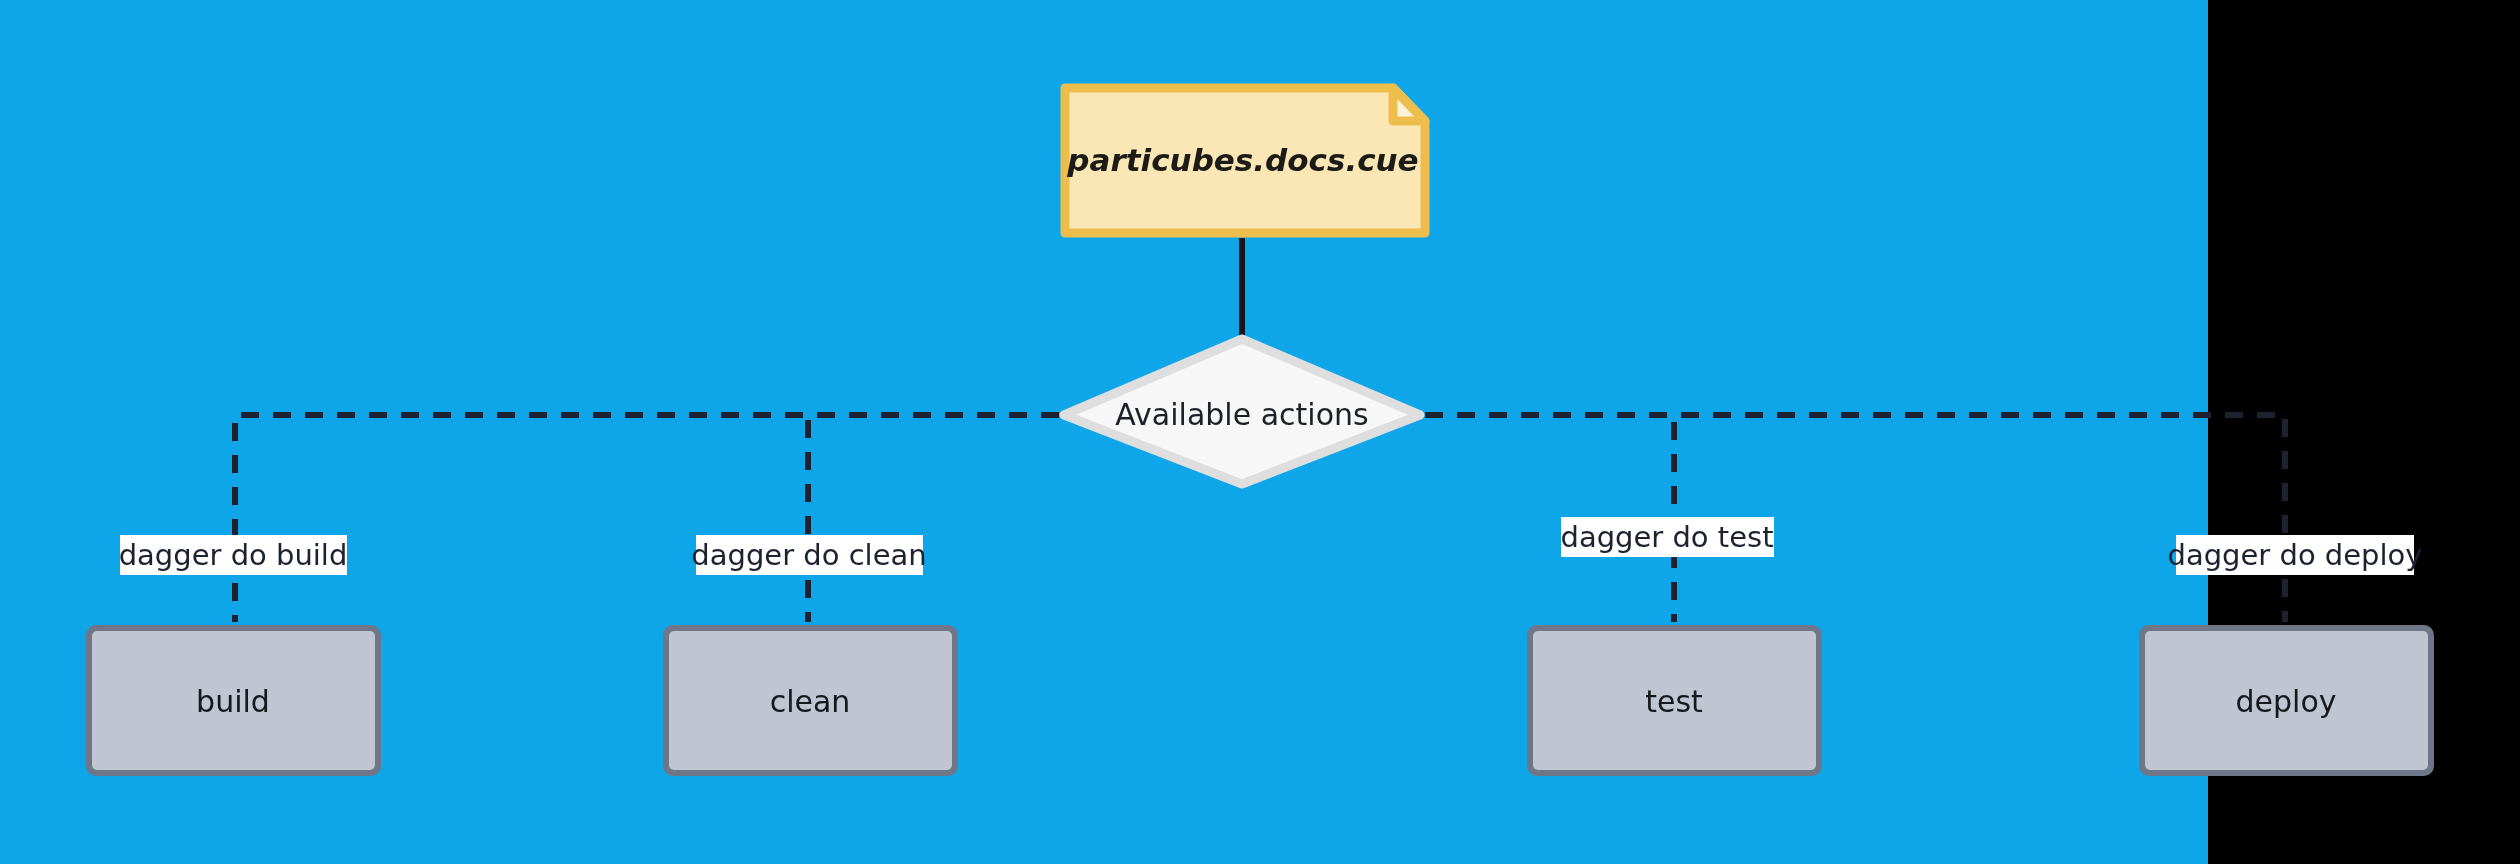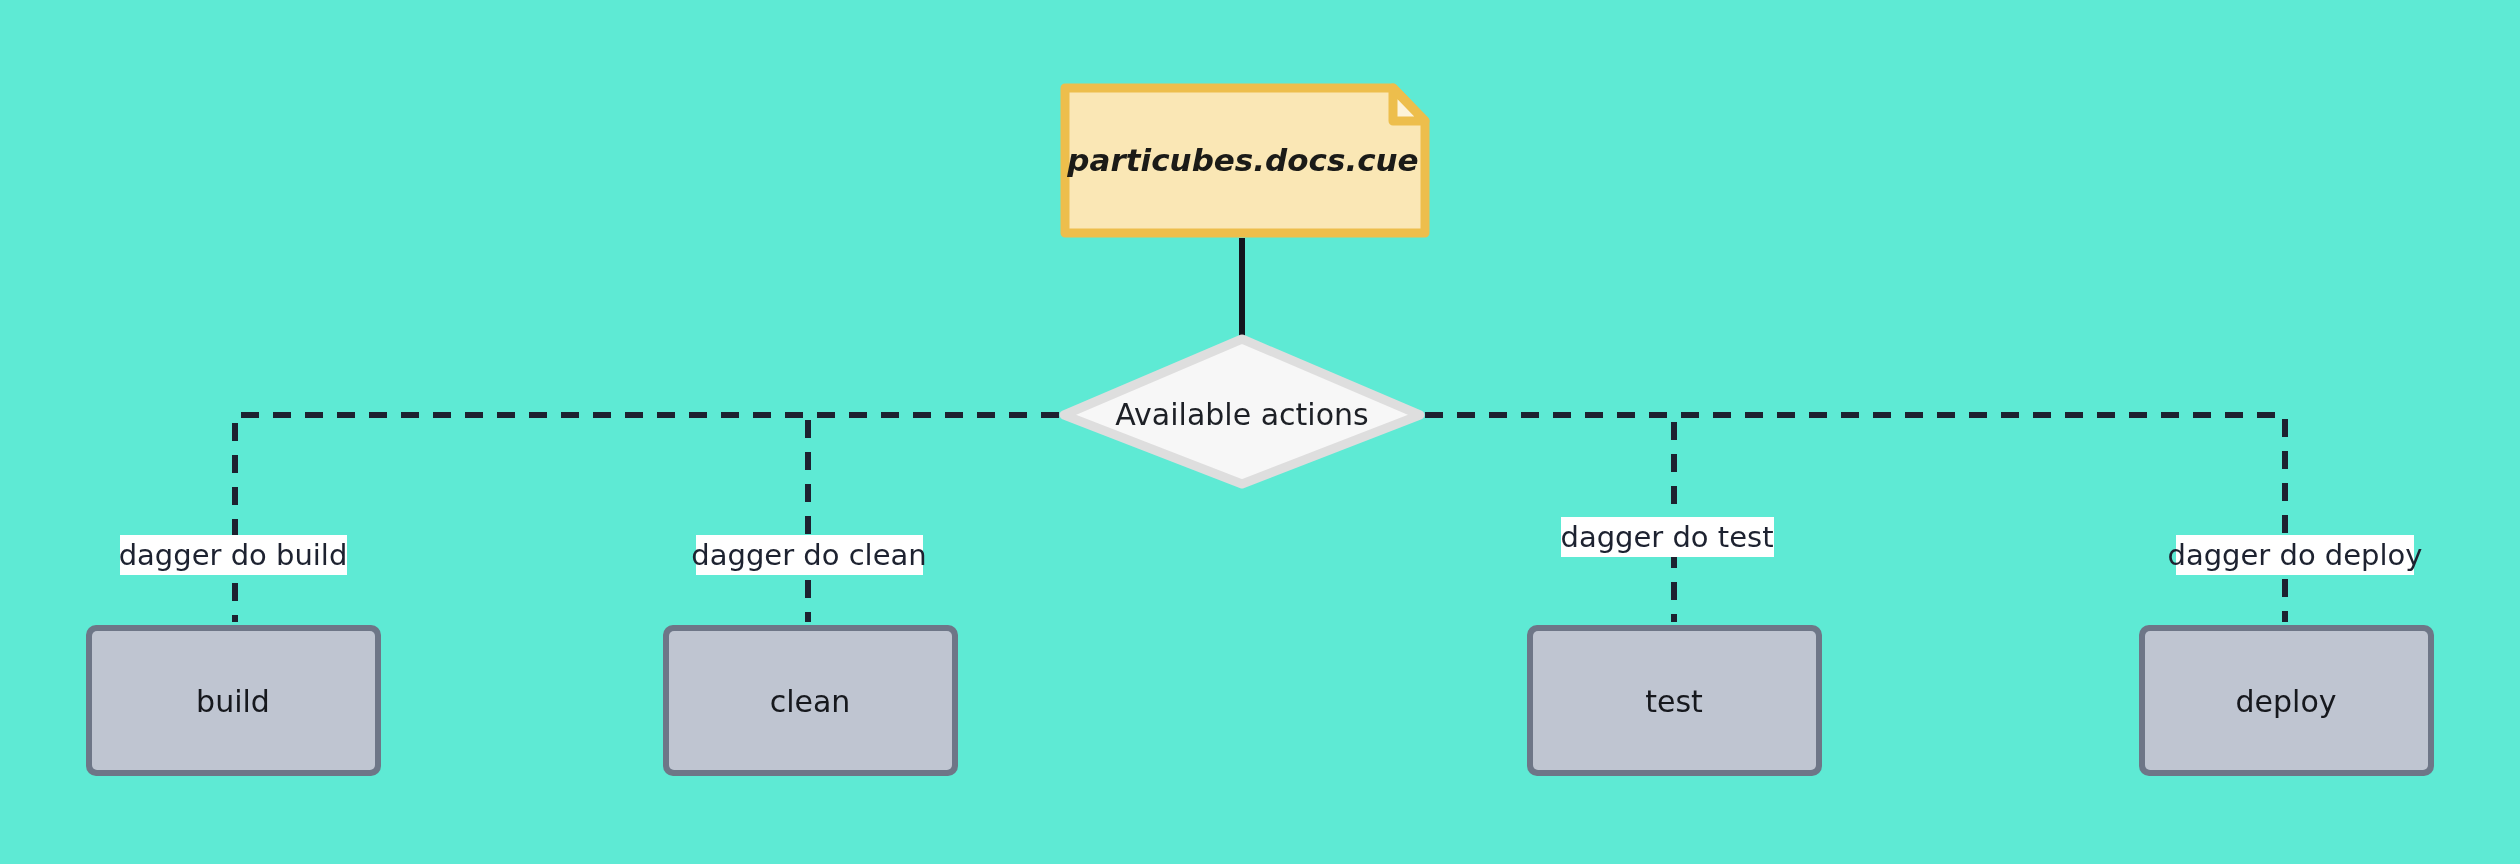--- a/index.html
+++ b/index.html
@@ -9,23 +9,23 @@
     background: #000000;
   }
   body {
     width: 2520px;
     height: 864px;
     overflow: hidden;
     font-family: "DejaVu Sans", "Liberation Sans", sans-serif;
   }
   #diagram-root {
     position: relative;
-    width: 2520px;
+    width: 2208px;
     height: 864px;
-    background: #5eead4;
+    background: #0ea5e9;
   }
   svg#flowchart {
     display: block;
     width: 2520px;
     height: 864px;
   }
   .edge-dashed {
     fill: none;
     stroke: #1d2230;
     stroke-width: 6;

